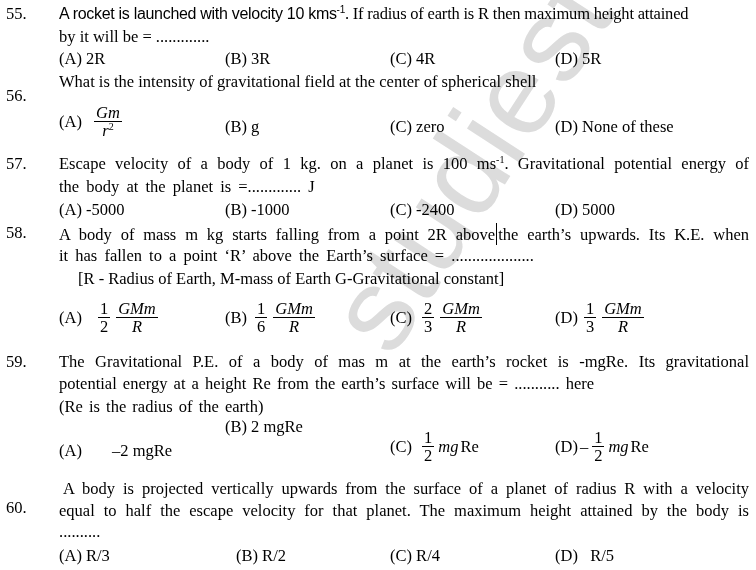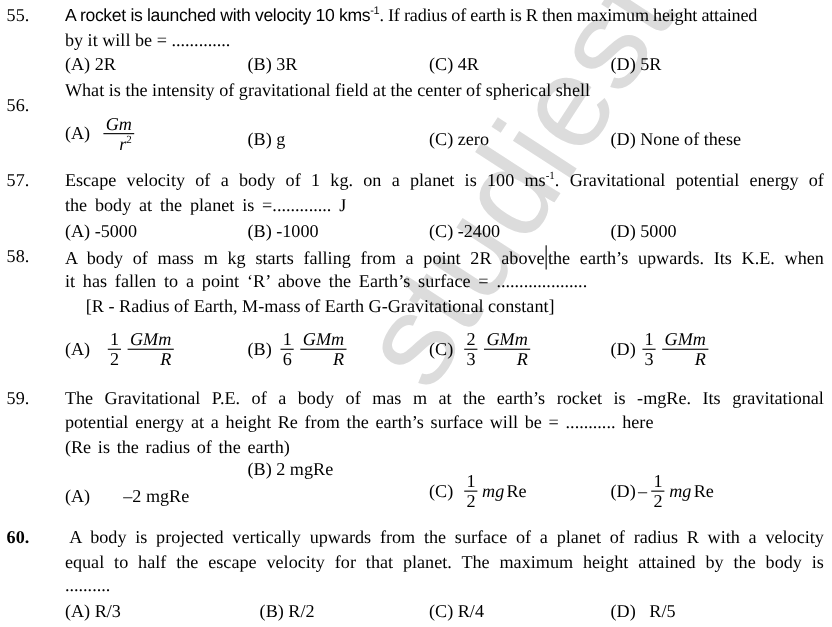--- a/index.html
+++ b/index.html
@@ -66,21 +66,21 @@
     line-height: 0;
   }
   .opt {
     position: absolute;
     white-space: nowrap;
     line-height: 20px;
   }
   .frac {
     display: inline-block;
     vertical-align: middle;
-    text-align: right;
+    text-align: center;
     line-height: 17px;
     margin: 0 2px;
   }
   .frac .num {
     display: block;
     border-bottom: 1px solid #000;
     padding: 0 2px;
   }
   .frac .den {
     display: block;
@@ -236,21 +236,21 @@
             <span class="num" style="border:none;">1</span>
             <span class="den" style="border-top:1px solid #000;">2</span>
           </span>
         <span class="it">mg</span>
         <span>Re</span>
       </span>
     </div>
   </div>
 
   <div>
-    <div class="qnum" style="top:479px;font-weight:bold;">60.</div>
+    <div class="qnum" style="top:498px;">60.</div>
     <div class="line just" style="left:63px; top:479px; width:686px;">A body is projected vertically upwards from the surface of a planet of radius R with a velocity</div>
     <div class="line just" style="left:59px; top:501px;">equal to half the escape velocity for that planet. The maximum height attained by the body is</div>
     <div class="line" style="left:59px; top:522px;">..........</div>
     <div class="opt" style="left:59px; top:546px;">(A) R/3</div>
     <div class="opt" style="left:236px; top:546px;">(B) R/2</div>
     <div class="opt" style="left:390px; top:546px;">(C) R/4</div>
     <div class="opt" style="left:555px; top:546px; white-space:pre;">(D)   R/5</div>
   </div>
 
 </div>

